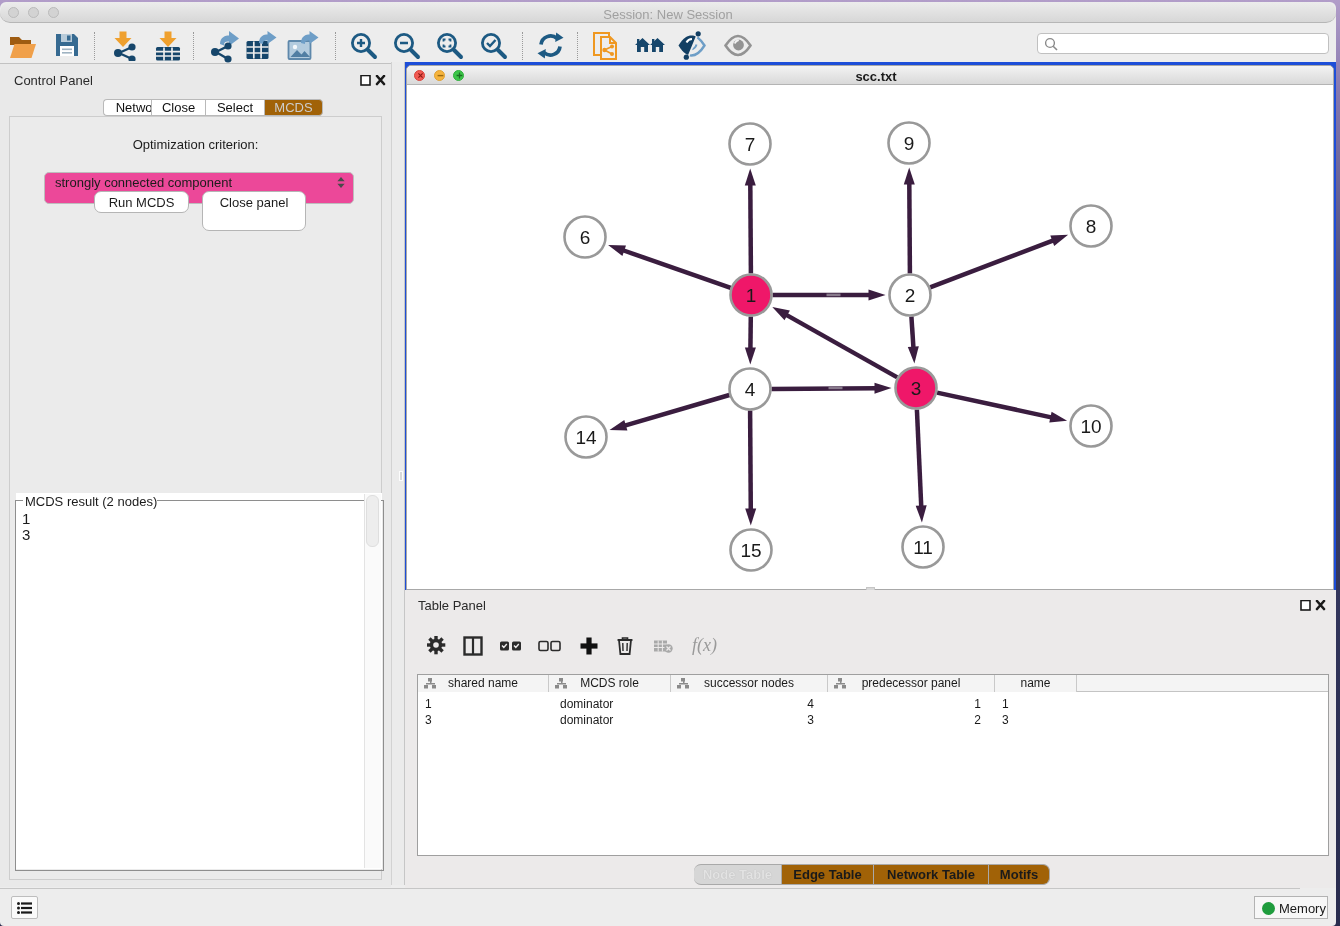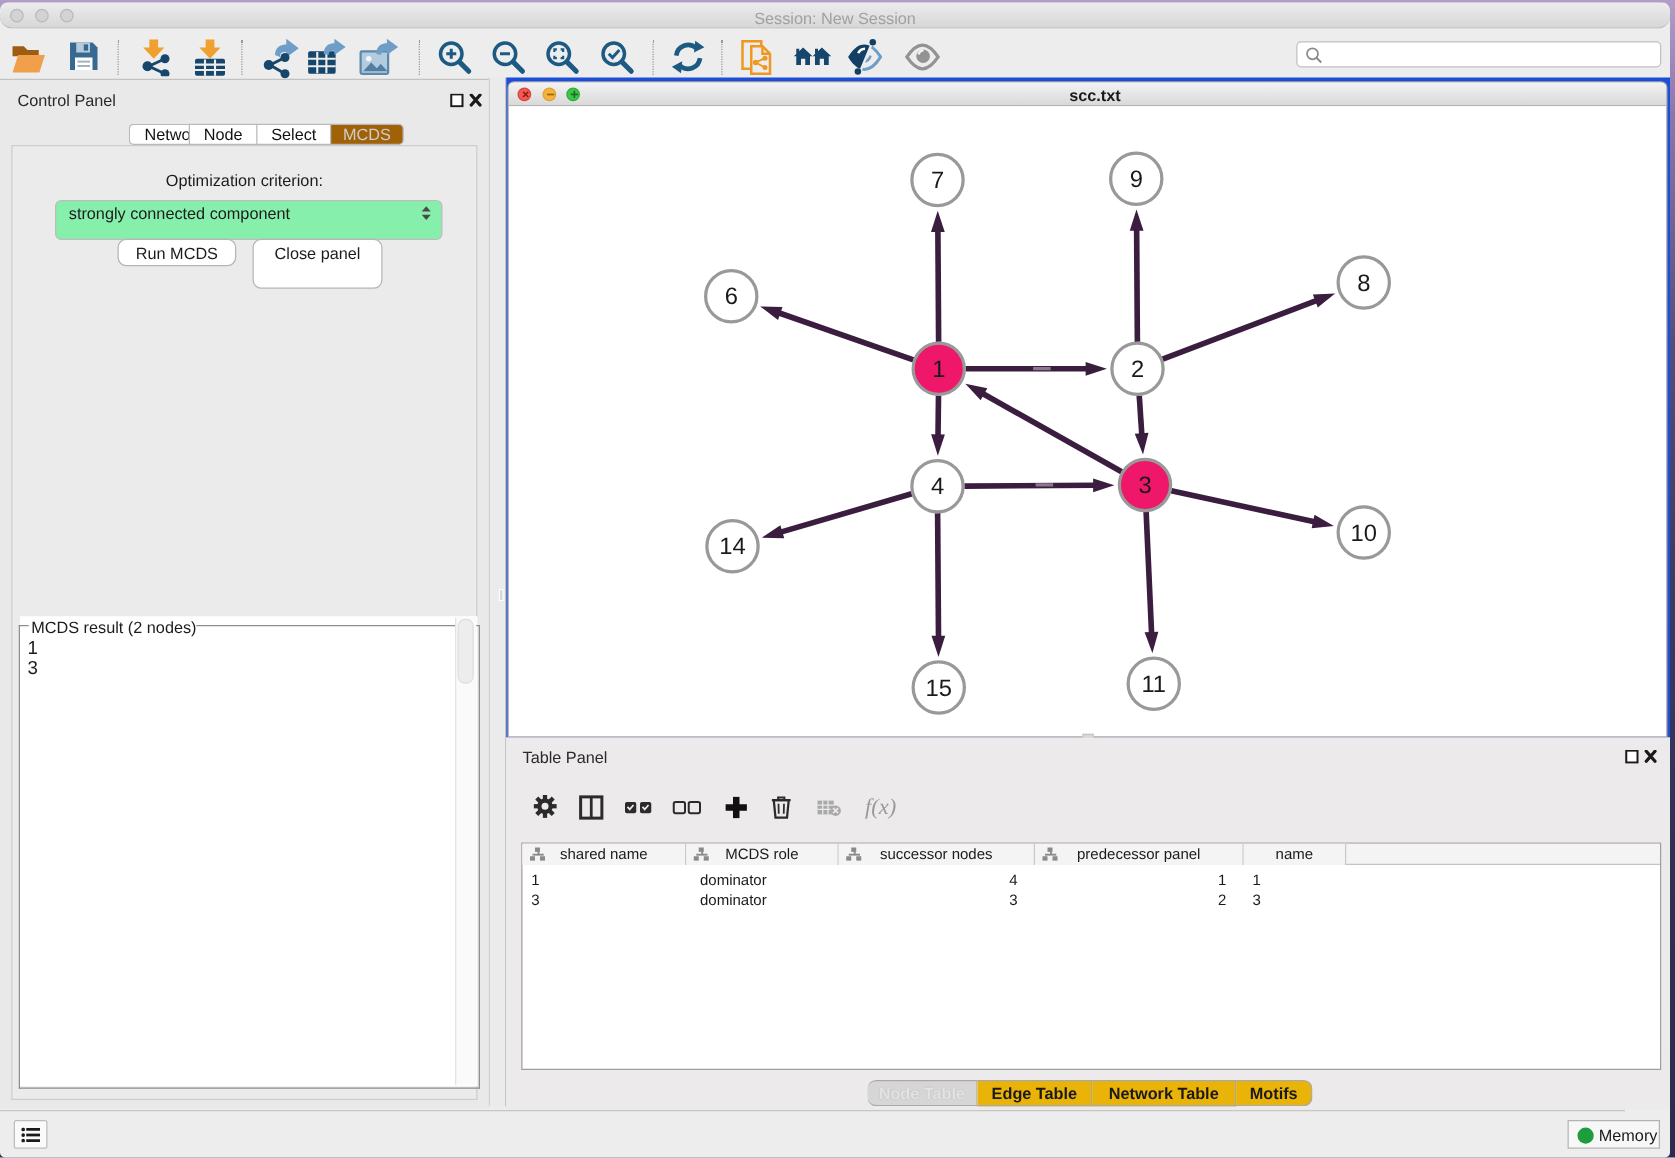--- a/index.html
+++ b/index.html
@@ -33,21 +33,21 @@
 .th::before { content:""; position:absolute; left:6px; top:3px; width:12px; height:11px;
   background:
     linear-gradient(#8a8a8a,#8a8a8a) 4px 0/4px 3.5px no-repeat,
     linear-gradient(#8a8a8a,#8a8a8a) 0 7px/4px 3.5px no-repeat,
     linear-gradient(#8a8a8a,#8a8a8a) 8px 7px/4px 3.5px no-repeat,
     linear-gradient(#8a8a8a,#8a8a8a) 5.5px 3px/1.5px 3px no-repeat,
     linear-gradient(#8a8a8a,#8a8a8a) 1.5px 5px/9px 1.5px no-repeat; }
 .th.noicon::before { display:none; }
 .tr { position:absolute; left:0; width:910px; height:16px; font-size:12px; color:#1a1a1a; }
 .tr span { position:absolute; top:2px; }
-.btab { position:absolute; top:274px; height:21px; background:#eab308; border:1px solid #a9a9a9; border-left:none; font-size:13px; font-weight:bold; color:#1a1a1a; text-align:center; line-height:20px; }
+.btab { position:absolute; top:274px; height:21px; background:#a16207; border:1px solid #a9a9a9; border-left:none; font-size:13px; font-weight:bold; color:#1a1a1a; text-align:center; line-height:20px; }
 .btab:first-of-type { border-left:1px solid #a9a9a9; }
 </style>
 </head>
 <body>
 <div class="app">
   <div class="titlebar">
     <div class="tl" style="left:8px;"></div>
     <div class="tl" style="left:28px;"></div>
     <div class="tl" style="left:48px;"></div>
     <div class="title">Session: New Session</div>
@@ -227,27 +227,27 @@
     </div>
   </div>
   <div class="cpanel" id="cpanel">
     <div class="phead">Control Panel</div>
     <svg style="position:absolute;left:360px;top:11px;" width="26" height="11" viewBox="0 0 26 11">
       <rect x="1" y="0.5" width="9" height="9.5" fill="#fff" stroke="#1a1a1a" stroke-width="1.6"></rect>
       <path d="M17 1 L24 9 M24 1 L17 9" stroke="#1a1a1a" stroke-width="2.6" stroke-linecap="round"></path>
     </svg>
     <div class="tabs">
       <div class="tab" style="position:absolute;left:79px;width:72px;border-radius:4px 0 0 4px;text-align:center;margin-left:24px;">Network</div>
-      <div class="tab" style="position:absolute;left:151px;width:54px;text-align:center;">Node</div>
+      <div class="tab" style="position:absolute;left:151px;width:54px;text-align:center;">Close</div>
       <div class="tab" style="position:absolute;left:205px;width:59px;text-align:center;">Select</div>
       <div class="tab" style="position:absolute;left:264px;width:59px;text-align:center;background:#a16207;color:#ccc;border-right:1px solid #b9b9b9;border-radius:0 4px 4px 0;">MCDS</div>
     </div>
     <div class="inner"></div>
     <div style="position:absolute;left:0;top:73px;width:391px;text-align:center;font-size:13px;color:#1c1c1c;">Optimization criterion:</div>
-    <div style="position:absolute;left:44px;top:96px;width:310px;height:32px;background:#86efac;border:1px solid #bdbdbd;border-radius:5px;">
+    <div style="position:absolute;left:44px;top:108px;width:310px;height:32px;background:#ec4899;border:1px solid #bdbdbd;border-radius:5px;">
       <div style="position:absolute;left:10px;top:2px;font-size:13px;color:#1c1c1c;">strongly connected component</div>
       <svg style="position:absolute;right:7px;top:3px;" width="10" height="13" viewBox="0 0 11 14">
         <path d="M1.5 5.5 L5.5 1 L9.5 5.5 Z" fill="#4a4a4a"></path>
         <path d="M1.5 8.5 L5.5 13 L9.5 8.5 Z" fill="#4a4a4a"></path>
       </svg>
     </div>
     <div style="position:absolute;left:94px;top:127px;width:95px;height:22px;background:#fff;border:1px solid #b5b5b5;border-radius:7px;text-align:center;font-size:13px;color:#1c1c1c;line-height:21px;">Run MCDS</div>
     <div style="position:absolute;left:202px;top:127px;width:104px;height:40px;background:#fff;border:1px solid #b5b5b5;border-radius:7px;text-align:center;font-size:13px;color:#1c1c1c;line-height:21px;">Close panel</div>
 
     <div style="position:absolute;left:16px;top:429px;width:366px;height:376px;background:#fff;"></div>

